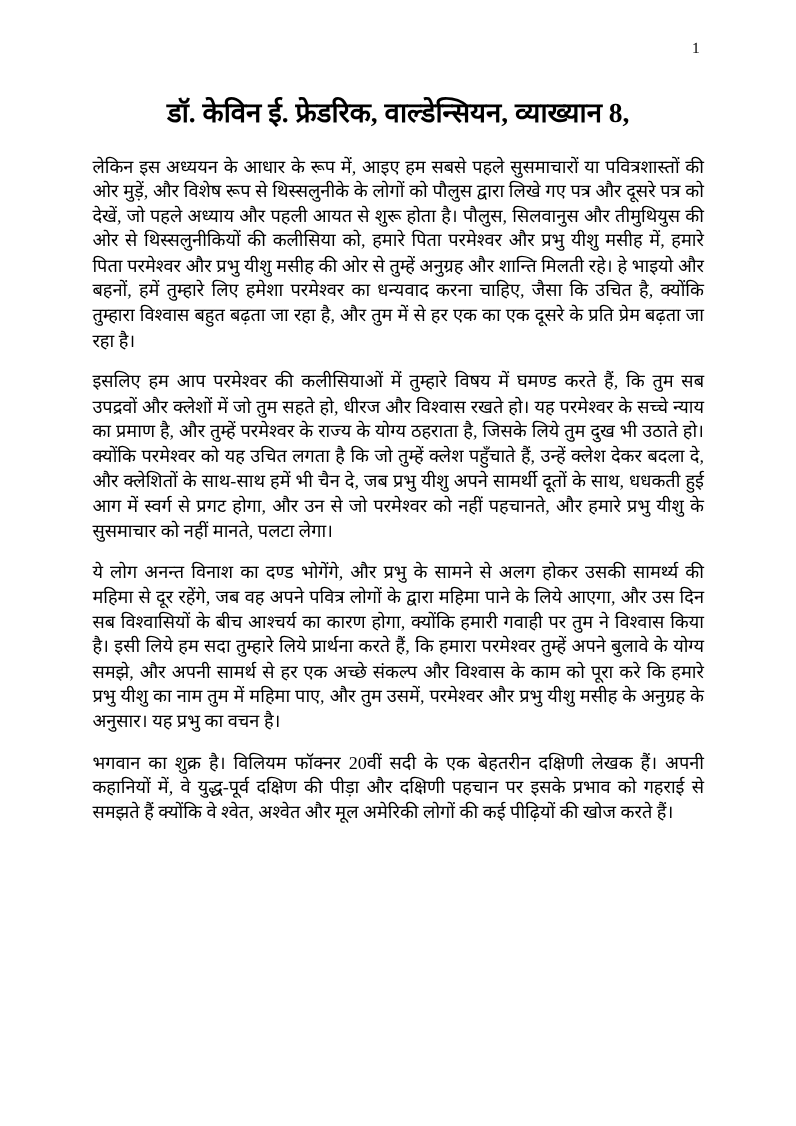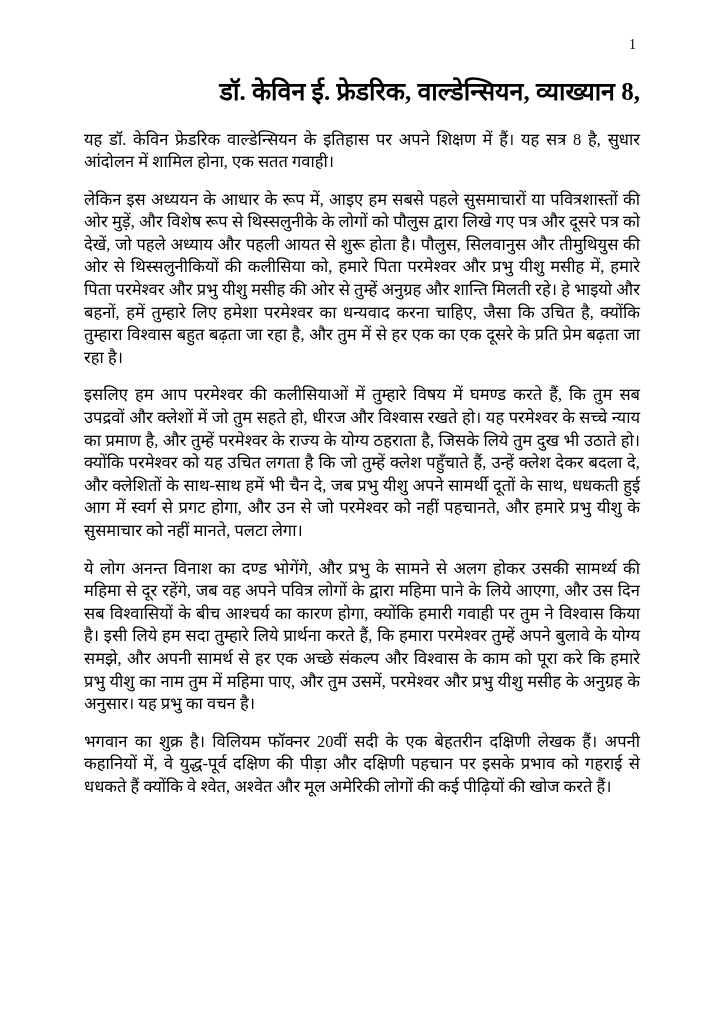--- a/index.html
+++ b/index.html
@@ -24,22 +24,22 @@
   }
   .page-number {
     position: absolute;
     top: 38px;
     right: 88px;
     font-size: 14px;
     line-height: 1;
     color: #000000;
   }
   .title {
-    margin: 38px 0 0 0;
-    text-align: right;
+    margin: 50px 0 0 0;
+    text-align: center;
     font-weight: bold;
     font-size: 25px;
     line-height: 1.3;
   }
   .title-line { display: block; }
   .title-line-3 { display: block; }
   .copyright {
     font-weight: normal;
     font-size: 15.5px;
   }
@@ -60,20 +60,19 @@
 
 <div class="page">
 
   <div class="page-number">1</div>
 
   <h1 class="title">
     <span class="title-line">डॉ. केविन ई. फ्रेडरिक, वाल्डेन्सियन, व्याख्यान 8,</span>
   </h1>
 
   <div class="body-text">
-    <p class="para">यह डॉ. केविन फ्रेडरिक वाल्डेन्सियन के इतिहास पर अपने शिक्षण में हैं। यह सत्र 8 है, सुधार आंदोलन में शामिल होना, एक सतत गवाही।</p>
     <p class="para">लेकिन इस अध्ययन के आधार के रूप में, आइए हम सबसे पहले सुसमाचारों या पवित्रशास्तों की ओर मुड़ें, और विशेष रूप से थिस्सलुनीके के लोगों को पौलुस द्वारा लिखे गए पत्र और दूसरे पत्र को देखें, जो पहले अध्याय और पहली आयत से शुरू होता है। पौलुस, सिलवानुस और तीमुथियुस की ओर से थिस्सलुनीकियों की कलीसिया को, हमारे पिता परमेश्वर और प्रभु यीशु मसीह में, हमारे पिता परमेश्वर और प्रभु यीशु मसीह की ओर से तुम्हें अनुग्रह और शान्ति मिलती रहे। हे भाइयो और बहनों, हमें तुम्हारे लिए हमेशा परमेश्वर का धन्यवाद करना चाहिए, जैसा कि उचित है, क्योंकि तुम्हारा विश्वास बहुत बढ़ता जा रहा है, और तुम में से हर एक का एक दूसरे के प्रति प्रेम बढ़ता जा रहा है।</p>
     <p class="para">इसलिए हम आप परमेश्वर की कलीसियाओं में तुम्हारे विषय में घमण्ड करते हैं, कि तुम सब उपद्रवों और क्लेशों में जो तुम सहते हो, धीरज और विश्वास रखते हो। यह परमेश्वर के सच्चे न्याय का प्रमाण है, और तुम्हें परमेश्वर के राज्य के योग्य ठहराता है, जिसके लिये तुम दुख भी उठाते हो। क्योंकि परमेश्वर को यह उचित लगता है कि जो तुम्हें क्लेश पहुँचाते हैं, उन्हें क्लेश देकर बदला दे, और क्लेशितों के साथ-साथ हमें भी चैन दे, जब प्रभु यीशु अपने सामर्थी दूतों के साथ, धधकती हुई आग में स्वर्ग से प्रगट होगा, और उन से जो परमेश्वर को नहीं पहचानते, और हमारे प्रभु यीशु के सुसमाचार को नहीं मानते, पलटा लेगा।</p>
     <p class="para">ये लोग अनन्त विनाश का दण्ड भोगेंगे, और प्रभु के सामने से अलग होकर उसकी सामर्थ्य की महिमा से दूर रहेंगे, जब वह अपने पवित्र लोगों के द्वारा महिमा पाने के लिये आएगा, और उस दिन सब विश्वासियों के बीच आश्चर्य का कारण होगा, क्योंकि हमारी गवाही पर तुम ने विश्वास किया है। इसी लिये हम सदा तुम्हारे लिये प्रार्थना करते हैं, कि हमारा परमेश्वर तुम्हें अपने बुलावे के योग्य समझे, और अपनी सामर्थ से हर एक अच्छे संकल्प और विश्वास के काम को पूरा करे कि हमारे प्रभु यीशु का नाम तुम में महिमा पाए, और तुम उसमें, परमेश्वर और प्रभु यीशु मसीह के अनुग्रह के अनुसार। यह प्रभु का वचन है।</p>
-    <p class="para">भगवान का शुक्र है। विलियम फॉक्नर 20वीं सदी के एक बेहतरीन दक्षिणी लेखक हैं। अपनी कहानियों में, वे युद्ध-पूर्व दक्षिण की पीड़ा और दक्षिणी पहचान पर इसके प्रभाव को गहराई से धधकते हैं क्योंकि वे श्वेत, अश्वेत और मूल अमेरिकी लोगों की कई पीढ़ियों की खोज करते हैं।</p>
+    <p class="para">भगवान का शुक्र है। विलियम फॉक्नर 20वीं सदी के एक बेहतरीन दक्षिणी लेखक हैं। अपनी कहानियों में, वे युद्ध-पूर्व दक्षिण की पीड़ा और दक्षिणी पहचान पर इसके प्रभाव को गहराई से समझते हैं क्योंकि वे श्वेत, अश्वेत और मूल अमेरिकी लोगों की कई पीढ़ियों की खोज करते हैं।</p>
   </div>
 
 </div>
 
 </body></html>

